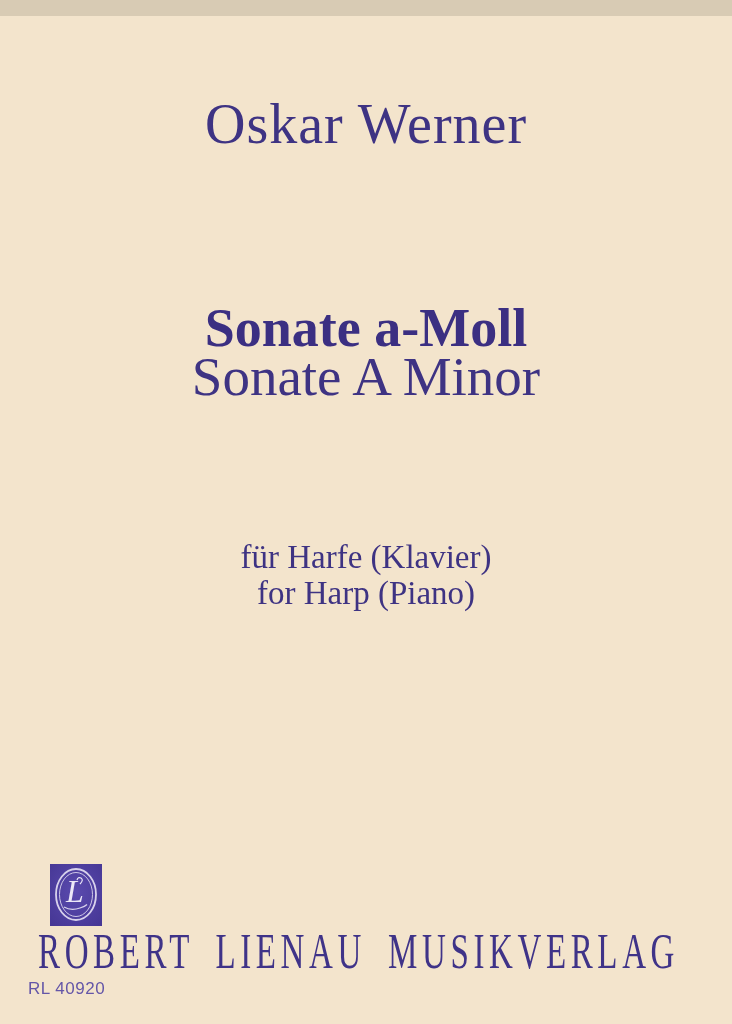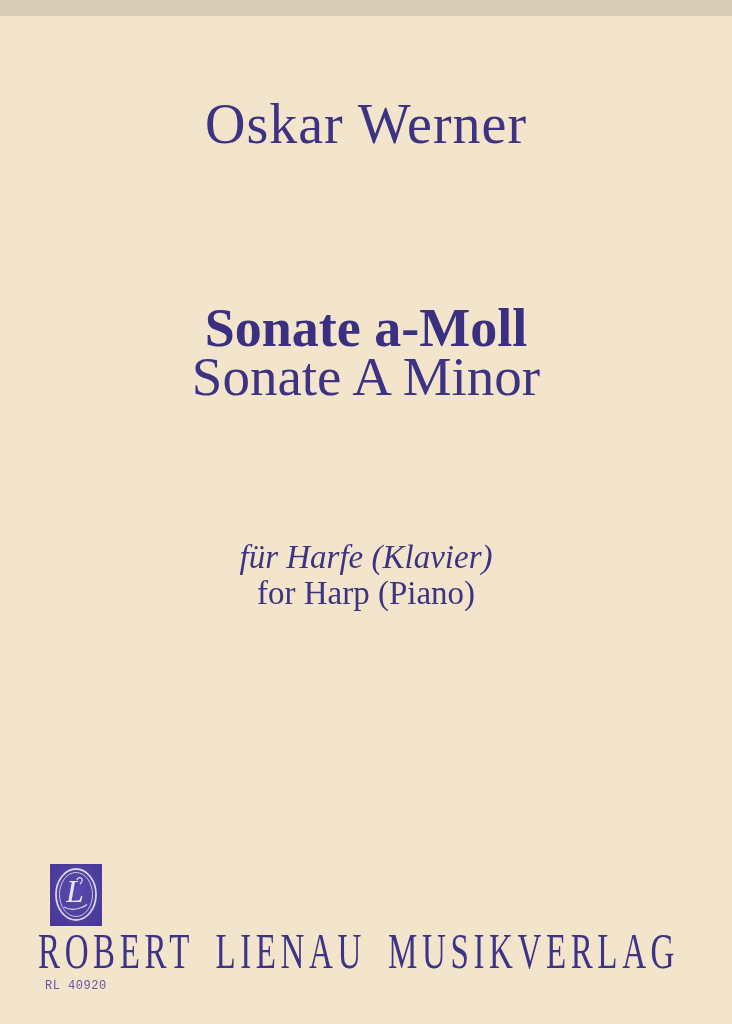--- a/index.html
+++ b/index.html
@@ -36,21 +36,20 @@
     position:absolute;top:331px;left:0;width:100%;
     text-align:center;
     font-size:55px;line-height:1.1;
     color:#3e3383;
   }
   .instr-de{
     position:absolute;top:523px;left:0;width:100%;
     text-align:center;
     font-size:33px;line-height:1.1;
     color:#3e3383;
-    font-style:italic;
   }
   .instr-en{
     position:absolute;top:559px;left:0;width:100%;
     text-align:center;
     font-size:33px;line-height:1.1;
     color:#3e3383;
   }
   .logo-box{
     position:absolute;left:50px;top:848px;
     width:52px;height:62px;
@@ -58,23 +57,23 @@
   .publisher-name{
     position:absolute;left:38px;top:910px;
     font-size:50px;line-height:1;
     letter-spacing:7px;word-spacing:14px;
     white-space:nowrap;
     transform:scaleX(0.66);
     transform-origin:0 0;
     color:#3f3388;
   }
   .catalog-number{
-    position:absolute;left:45px;top:963px;
-    font-family:Liberation Mono, monospace;
-    font-size:12px;line-height:1.2;
+    position:absolute;left:28px;top:963px;
+    font-family:Liberation Sans, sans-serif;
+    font-size:17px;line-height:1.2;
     letter-spacing:0.5px;
     color:var(--catalog);
   }
 </style>
 </head>
 <body>
 
 <div class="page">
 
   <div class="composer">Oskar Werner</div>

